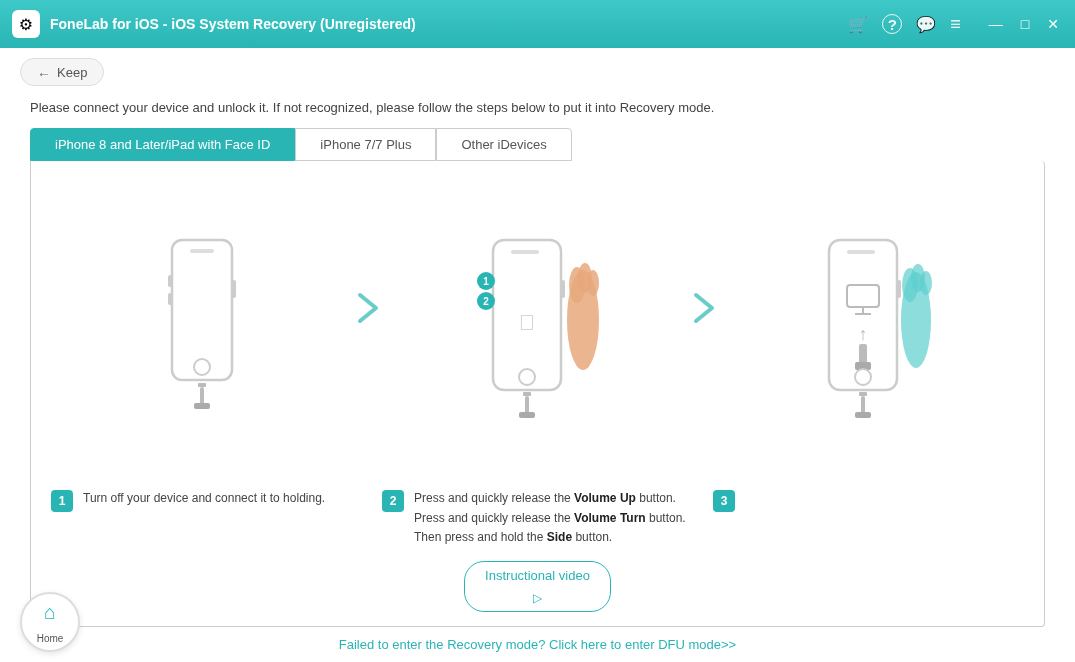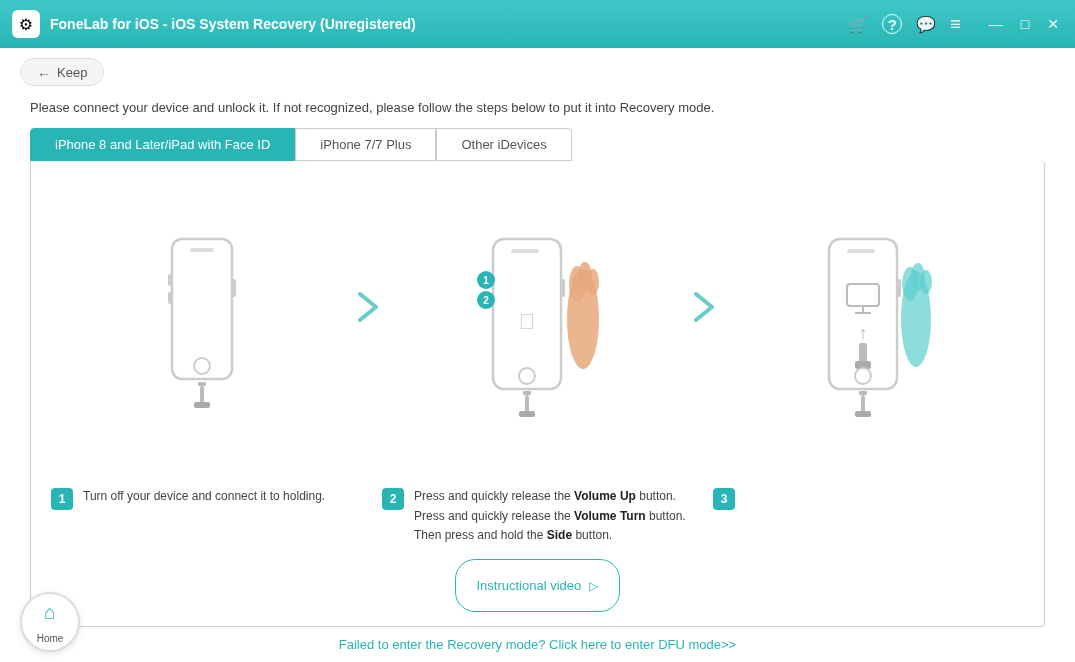--- a/index.html
+++ b/index.html
@@ -198,28 +198,29 @@
 
     
     .video-btn-wrap {
       display: flex;
       justify-content: center;
       padding: 8px 0 14px 0;
     }
     .video-btn {
       border: 1px solid #2ab5b5;
       border-radius: 20px;
-      padding: 18px 20px;
+      padding: 6px 20px;
       color: #2ab5b5;
       background: white;
       cursor: pointer;
       font-size: 13px;
       display: flex;
       align-items: center;
       gap: 8px;
+      flex-direction: column;
     }
     .play-icon {
       font-size: 12px;
     }
 
     
     .bottom-nav {
       padding: 10px 30px;
       display: flex;
       align-items: flex-start;

